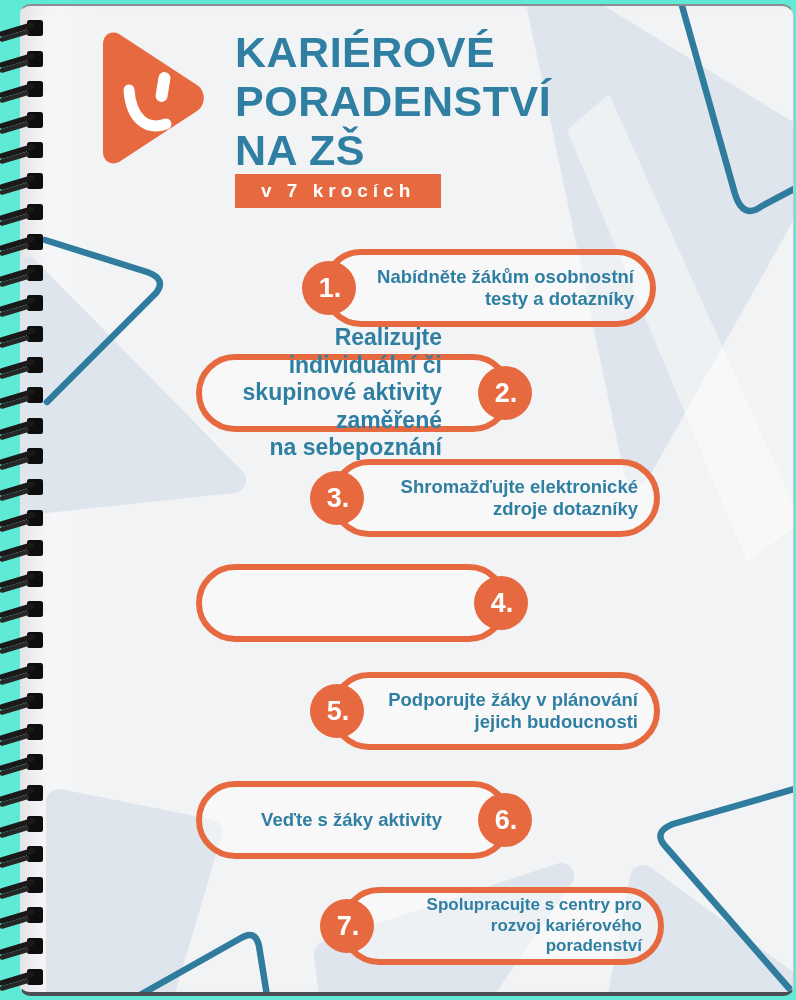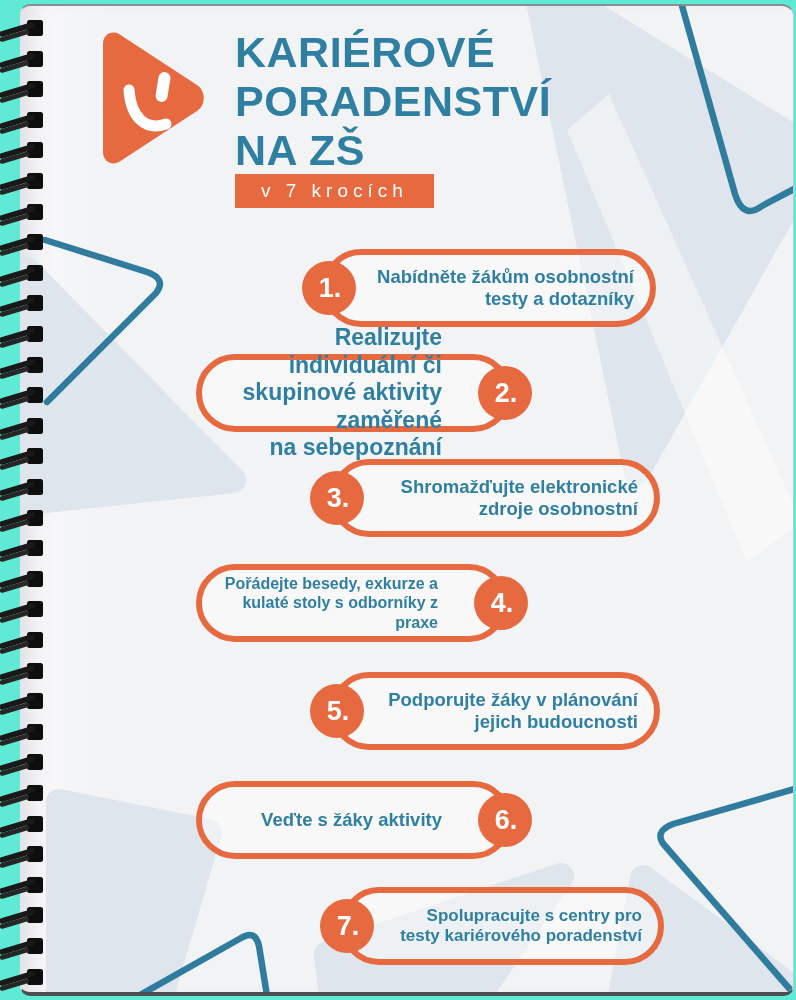--- a/index.html
+++ b/index.html
@@ -31,21 +31,21 @@
   
   .content{position:absolute;left:0;top:0;width:796px;height:1000px;z-index:4}
 
   .logo{position:absolute;left:90px;top:30px;width:122px;height:136px}
 
   .title{position:absolute;left:235px;top:28px;width:470px;
          color:var(--teal);font-weight:800;font-size:43px;line-height:49px;
          letter-spacing:.5px}
   .badge{position:absolute;left:235px;top:174px;height:29px;padding:17px 26px;
          background:var(--orange);color:#fff;display:flex;align-items:center;
-         font-size:19px;font-weight:400;letter-spacing:5px}
+         font-size:19px;font-weight:700;letter-spacing:5px}
 
   
   .step{position:absolute;height:78px}
   .pill{position:relative;width:100%;height:100%;border:6px solid var(--orange);
         border-radius:42px;background:rgba(255,255,255,.45);
         display:flex;align-items:center}
   .circle{position:absolute;top:50%;transform:translateY(-50%);width:54px;height:54px;
           border-radius:50%;background:var(--orange);color:#fff;
           display:flex;align-items:center;justify-content:center;
           font-weight:800;font-size:27px;padding-left:2px}
@@ -124,29 +124,27 @@
         <div class="text">Realizujte individuální či
 skupinové aktivity zaměřené
 na sebepoznání</div>
       </div>
     </div>
 
     <div class="step s3 odd">
       <div class="pill">
         <div class="circle">3.</div>
         <div class="text">Shromažďujte elektronické
-zdroje osobnostní</div>
+zdroje dotazníky</div>
       </div>
     </div>
 
     <div class="step s4 even">
       <div class="pill">
         <div class="circle">4.</div>
-        <div class="text">Pořádejte besedy, exkurze a
-kulaté stoly s odborníky z praxe</div>
       </div>
     </div>
 
     <div class="step s5 odd">
       <div class="pill">
         <div class="circle">5.</div>
         <div class="text">Podporujte žáky v plánování
 jejich budoucnosti</div>
       </div>
     </div>
@@ -155,21 +153,21 @@
       <div class="pill">
         <div class="circle">6.</div>
         <div class="text">Veďte s žáky aktivity</div>
       </div>
     </div>
 
     <div class="step s7 odd">
       <div class="pill">
         <div class="circle">7.</div>
         <div class="text">Spolupracujte s centry pro
-testy kariérového poradenství</div>
+rozvoj kariérového poradenství</div>
       </div>
     </div>
 
   </div>
 
   <div class="coils">
       <div class="coil" style="top: 16px;">
         <svg viewBox="0 0 50 26">
           <rect x="27" y="4" width="16" height="16" rx="2.5" style="fill:#0e0e0e"></rect>
           <path d="M2,18 L32,9" style="fill:none;stroke:#191919;stroke-width:5.5;stroke-linecap:round"></path>

